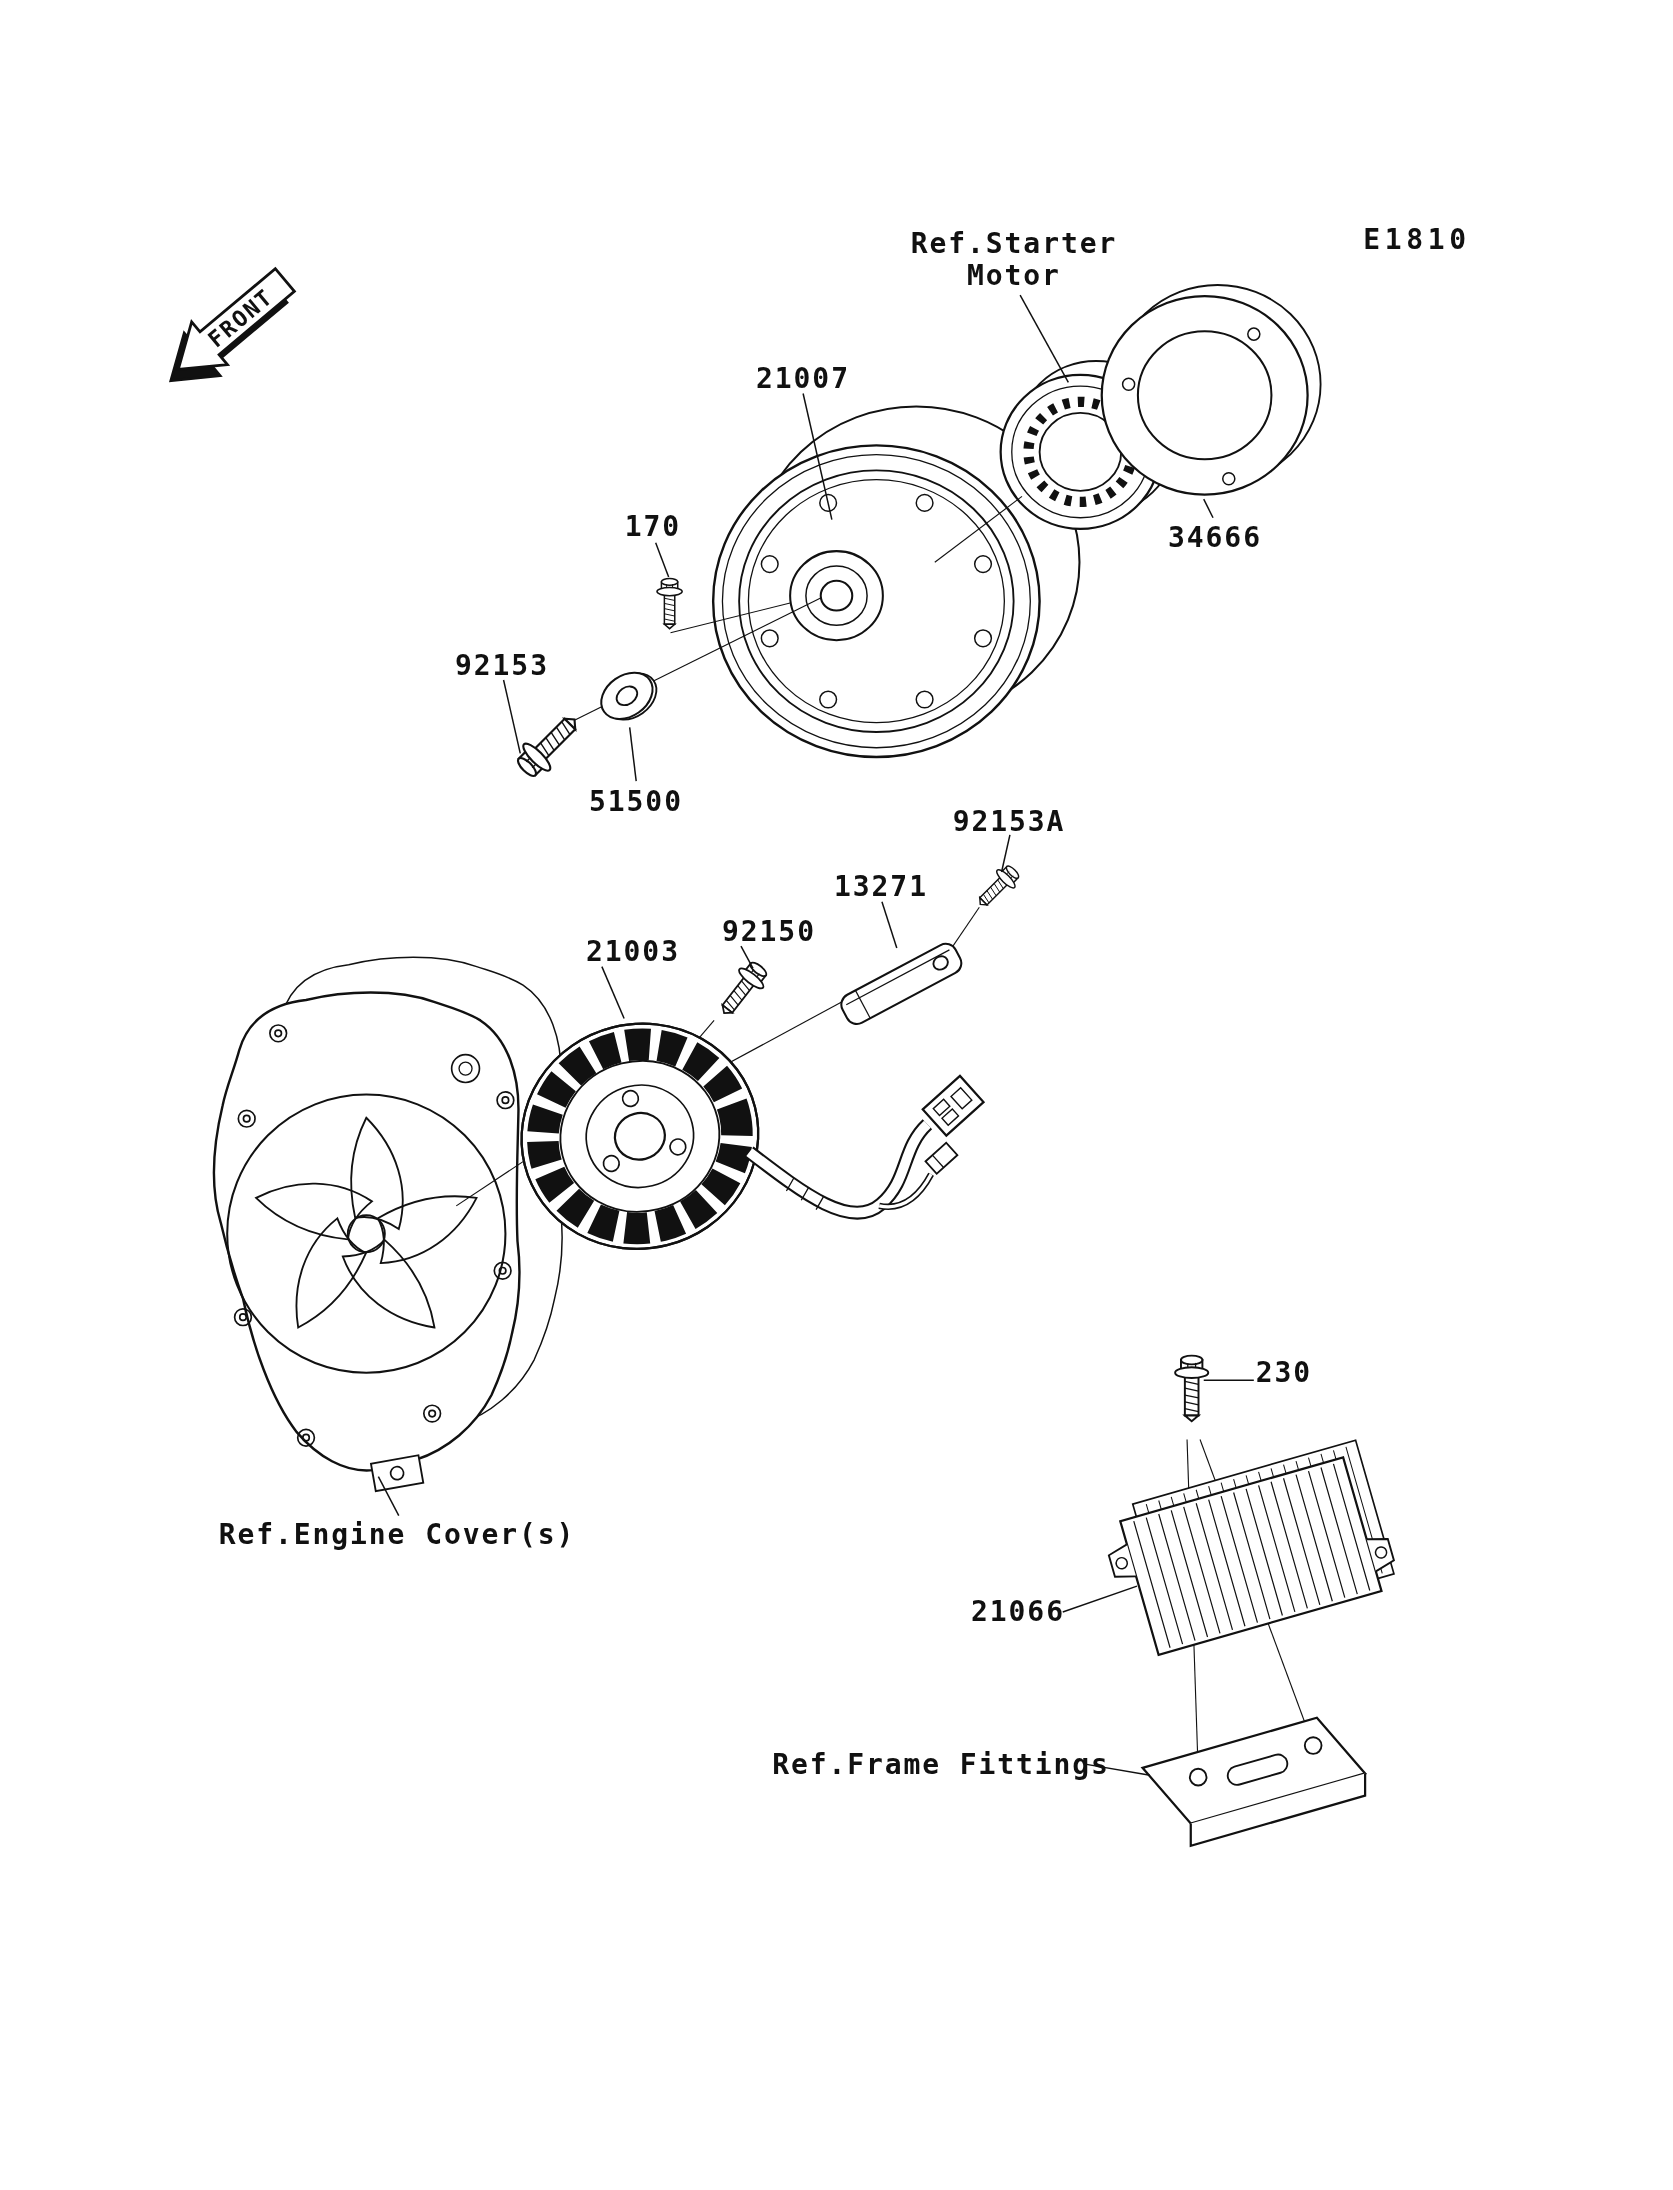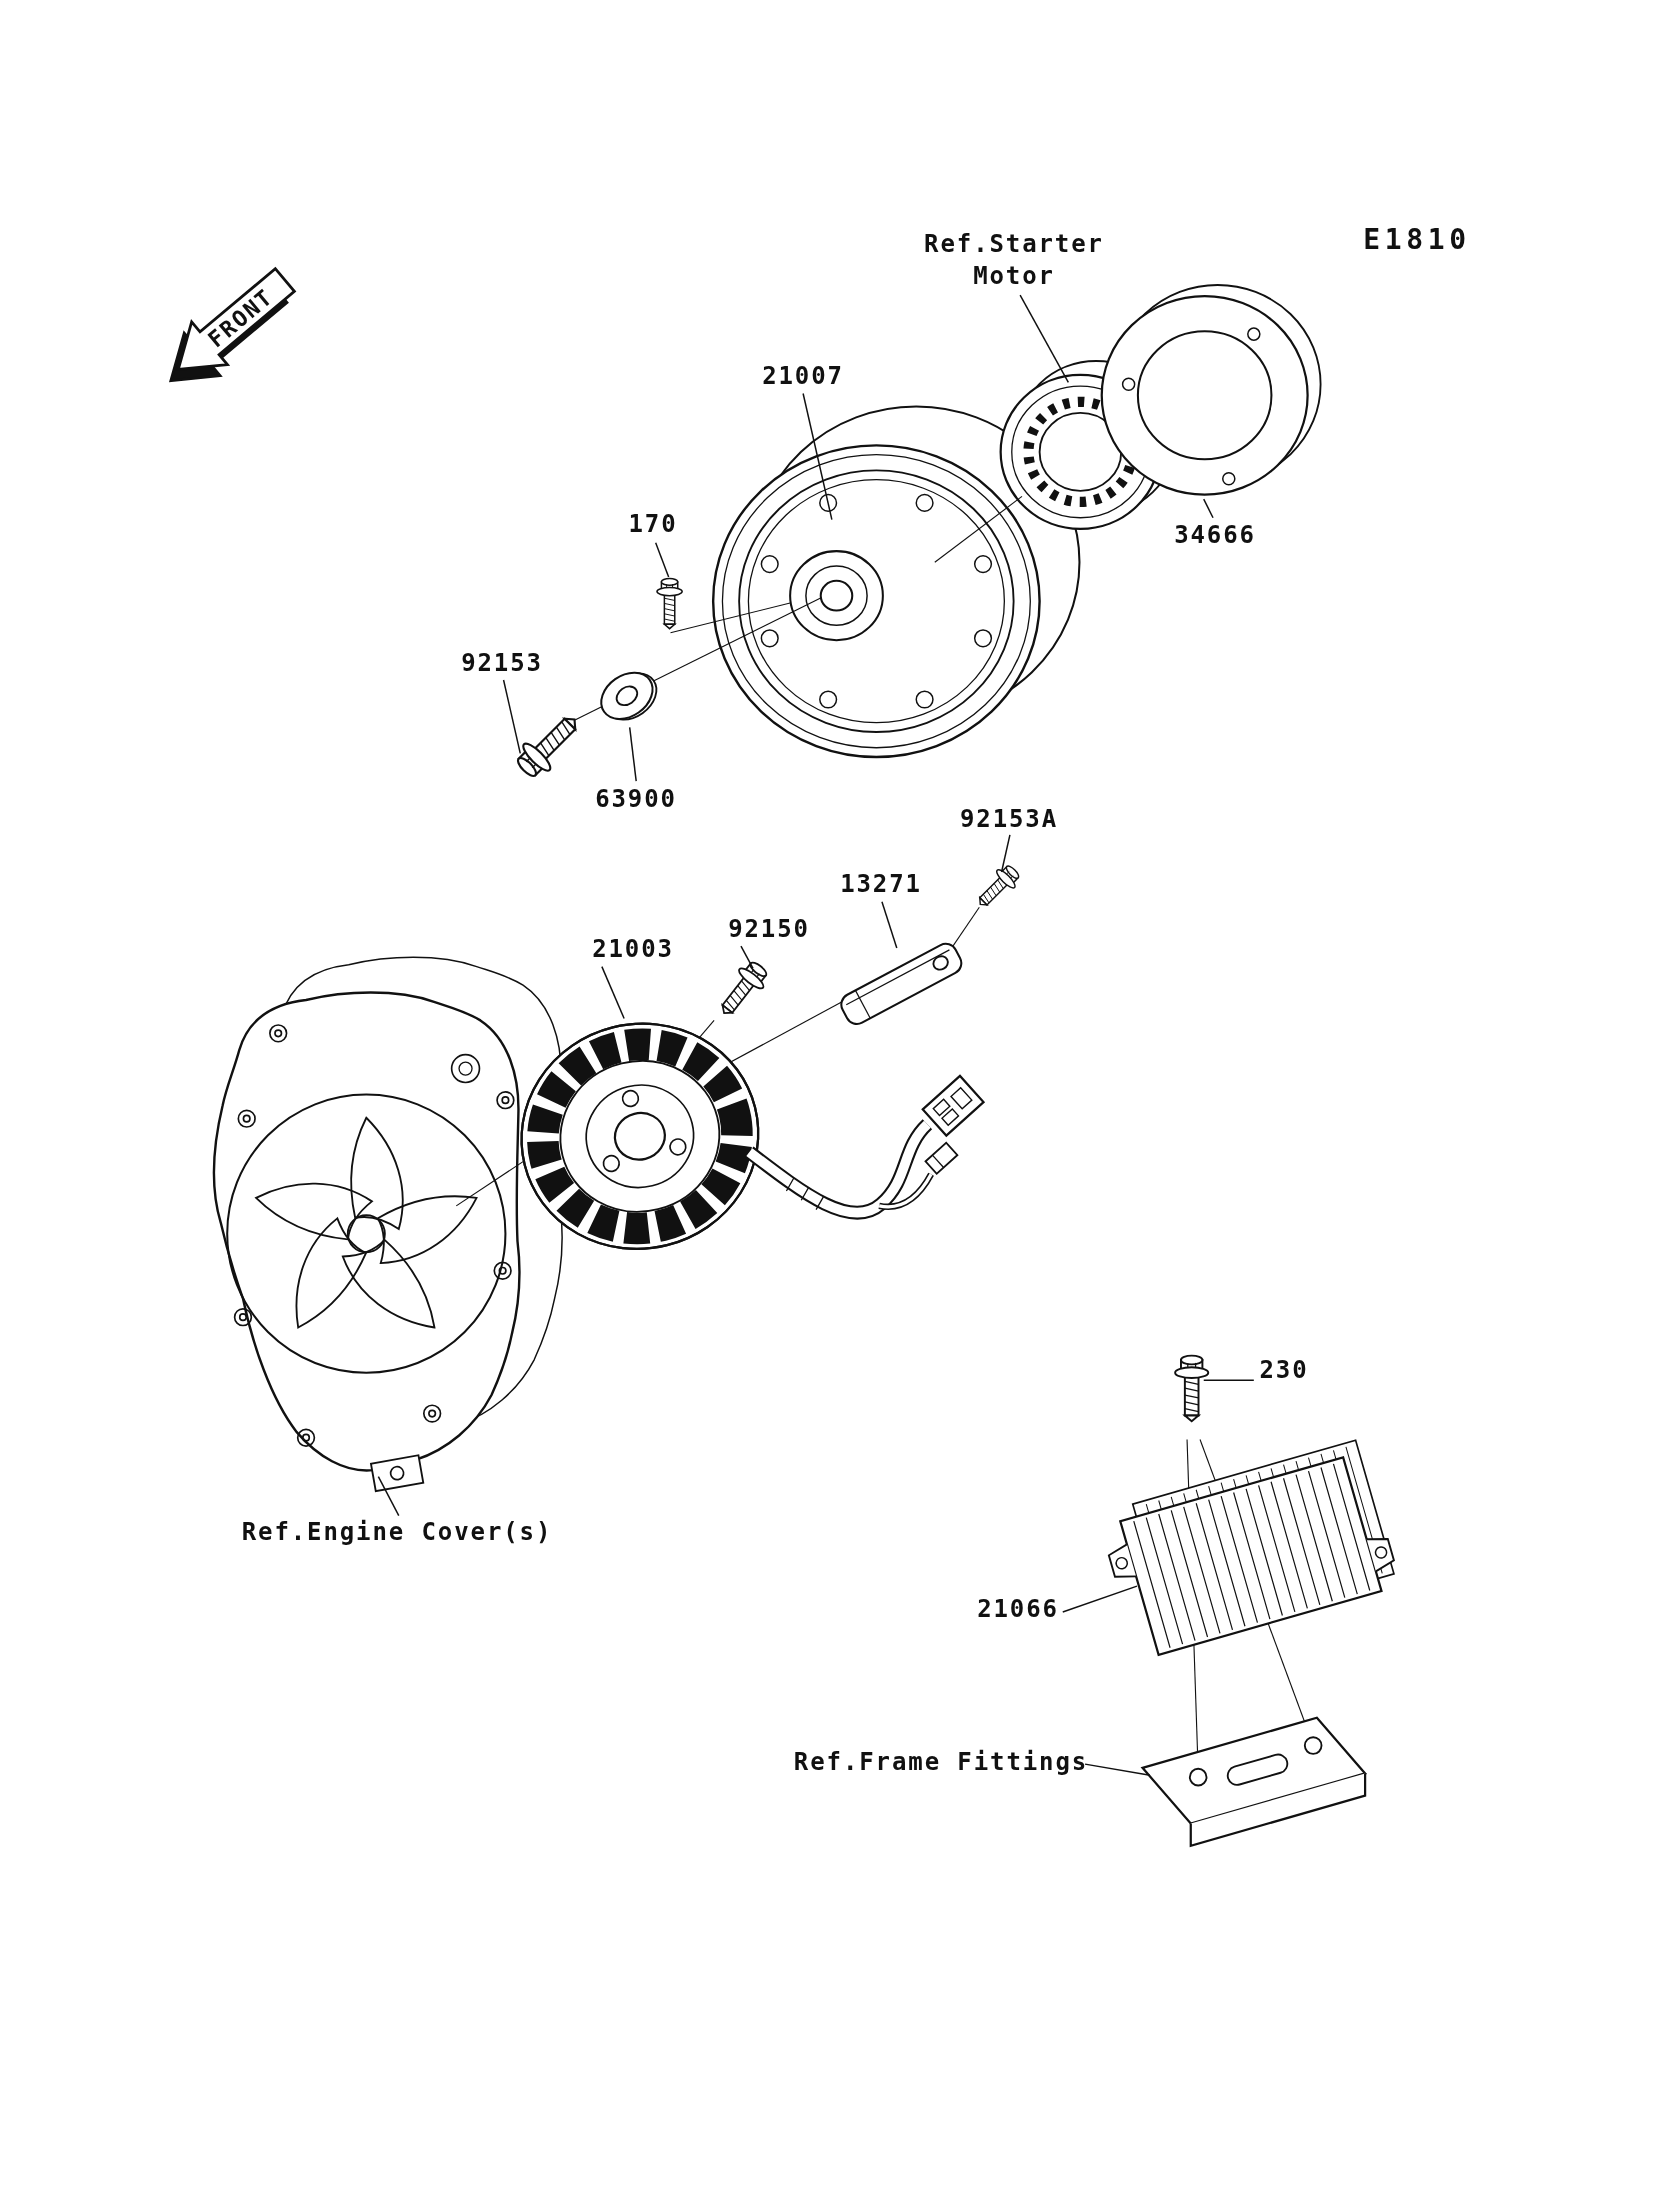--- a/index.html
+++ b/index.html
@@ -10,21 +10,21 @@
     margin:0 auto;
     background:#ffffff;
     font-family:"DejaVu Sans Mono", monospace;
     overflow:hidden;
   }
   .art { position:absolute; left:0; top:0; width:1673px; height:2191px; }
   .label {
     position:absolute;
     transform:translateX(-50%);
     font-weight:bold;
-    font-size:24px;
+    font-size:28px;
     letter-spacing:1.9px;
     color:#111;
     white-space:nowrap;
   }
   .label.code { font-size:28px; letter-spacing:4.6px; }
   .label.two-line { text-align:center; line-height:32px; }
   .front-text {
     font-family:"DejaVu Sans Mono", monospace;
     font-weight:bold;
     font-size:24px;
@@ -245,21 +245,21 @@
 
   <div class="label two-line" style="left:1014px; top:228px;">
     <div>Ref.Starter</div>
     <div>Motor</div>
   </div>
 
   <div class="label" style="left:803px;  top:362px;">21007</div>
   <div class="label" style="left:653px;  top:510px;">170</div>
   <div class="label" style="left:1215px; top:521px;">34666</div>
   <div class="label" style="left:502px;  top:649px;">92153</div>
-  <div class="label" style="left:636px;  top:785px;">63900</div>
+  <div class="label" style="left:636px;  top:785px;">51500</div>
   <div class="label" style="left:1009px; top:805px;">92153A</div>
   <div class="label" style="left:881px;  top:870px;">13271</div>
   <div class="label" style="left:769px;  top:915px;">92150</div>
   <div class="label" style="left:599px;  top:935px;margin-left:34px;">21003</div>
   <div class="label" style="left:397px;  top:1518px;">Ref.Engine Cover(s)</div>
   <div class="label" style="left:1284px; top:1356px;">230</div>
   <div class="label" style="left:1018px; top:1595px;">21066</div>
   <div class="label" style="left:941px; top:1748px;">Ref.Frame Fittings</div>
 
 </div>

